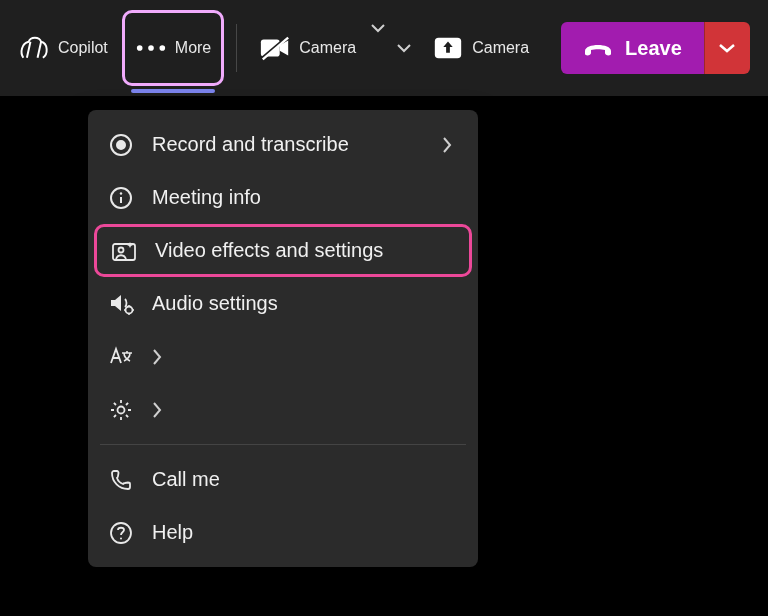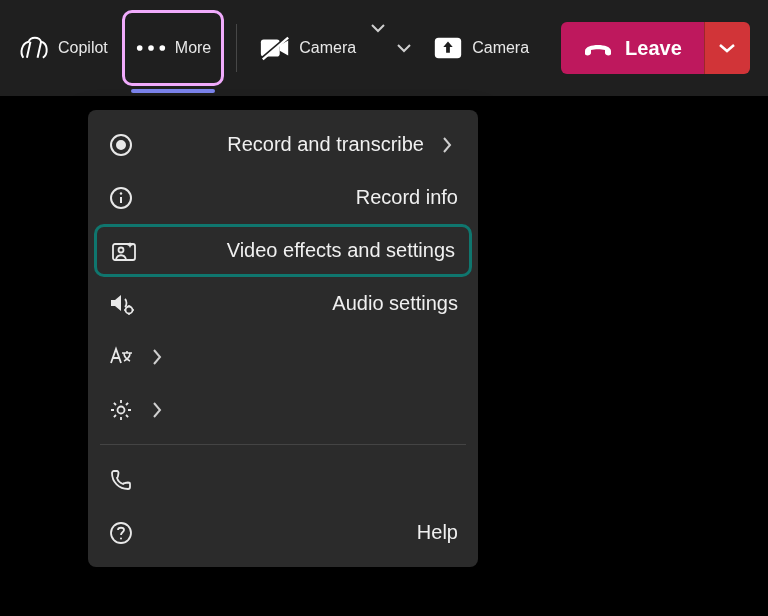--- a/index.html
+++ b/index.html
@@ -68,21 +68,21 @@
       align-items:center;
       justify-content:center;
       margin-left: -6px;
     }
     .leave-group {
       display: flex;
       margin-left: 18px;
       height: 52px;
     }
     .leave-btn {
-      background: #be185d;
+      background: #a21caf;
       display: flex;
       align-items: center;
       justify-content: center;
       gap: 12px;
       padding: 0 22px;
       border-radius: 6px 0 0 6px;
       font-size: 20px;
       font-weight: 600;
       color: #fff;
     }
@@ -119,33 +119,32 @@
       display:flex;
       align-items:center;
       justify-content:center;
       color: #e8e8e8;
       flex-shrink: 0;
     }
     .menu-label {
       font-size: 20px;
       color: #f0f0f0;
       flex: 1;
-      text-align: right;
     }
     .menu-chevron {
       width: 16px;
       color: #cfcfcf;
     }
     .menu-sep {
       height: 1px;
       background: #444;
       margin: 8px 12px;
     }
     .video-highlight {
-      border: 3px solid #0f766e;
+      border: 3px solid #ec4899;
       border-radius: 10px;
       margin: 0 6px;
       padding: 0 14px;
     }
     svg { display: block; }
   </style>
 </head>
 <body>
 
 <div class="toolbar">
@@ -248,21 +247,21 @@
   </div>
 
   <div class="menu-item">
     <span class="menu-icon">
       <svg width="24" height="24" viewBox="0 0 24 24" fill="none" stroke="#e8e8e8" stroke-width="2">
           <circle cx="12" cy="12" r="10"></circle>
           <line x1="12" y1="11" x2="12" y2="17"></line>
           <circle cx="12" cy="7.5" r="1.2" fill="#e8e8e8" stroke="none"></circle>
         </svg>
     </span>
-    <span class="menu-label">Record info</span>
+    <span class="menu-label">Meeting info</span>
   </div>
 
   <div class="menu-item video-highlight">
     <span class="menu-icon">
       <svg width="26" height="22" viewBox="0 0 26 22" fill="none" stroke="#e8e8e8" stroke-width="1.8">
         <rect x="2" y="4" width="22" height="16" rx="2"></rect>
         <circle cx="10" cy="10" r="2.5"></circle>
         <path d="M5 19 C7 14 13 14 15 19"></path>
         <path d="M19 2 L20 4 L22 5 L20 6 L19 8 L18 6 L16 5 L18 4 Z" fill="#e8e8e8" stroke="none"></path>
       </svg>
@@ -311,20 +310,21 @@
   </div>
 
   <div class="menu-sep"></div>
 
   <div class="menu-item">
     <span class="menu-icon">
       <svg width="24" height="24" viewBox="0 0 24 24" fill="none" stroke="#e8e8e8" stroke-width="1.8">
         <path d="M5 3 C4 3 3 4 3 5 C3 14 10 21 19 21 C20 21 21 20 21 19 L21 16 C21 15 20 14.5 19 14.5 L16 15 C15 15 14.5 15.5 14 16 C11 15 9 13 8 10 C8.5 9.5 9 9 9 8 L9.5 5 C9.5 4 9 3 8 3 Z"></path>
       </svg>
     </span>
+    <span class="menu-label">Call me</span>
   </div>
 
   <div class="menu-item">
     <span class="menu-icon">
       <svg width="24" height="24" viewBox="0 0 24 24" fill="none" stroke="#e8e8e8" stroke-width="1.8">
         <circle cx="12" cy="12" r="10"></circle>
         <path d="M9 9 C9 6 15 6 15 9 C15 11 12 11 12 14"></path>
         <circle cx="12" cy="17.5" r="1" fill="#e8e8e8" stroke="none"></circle>
       </svg>
     </span>

